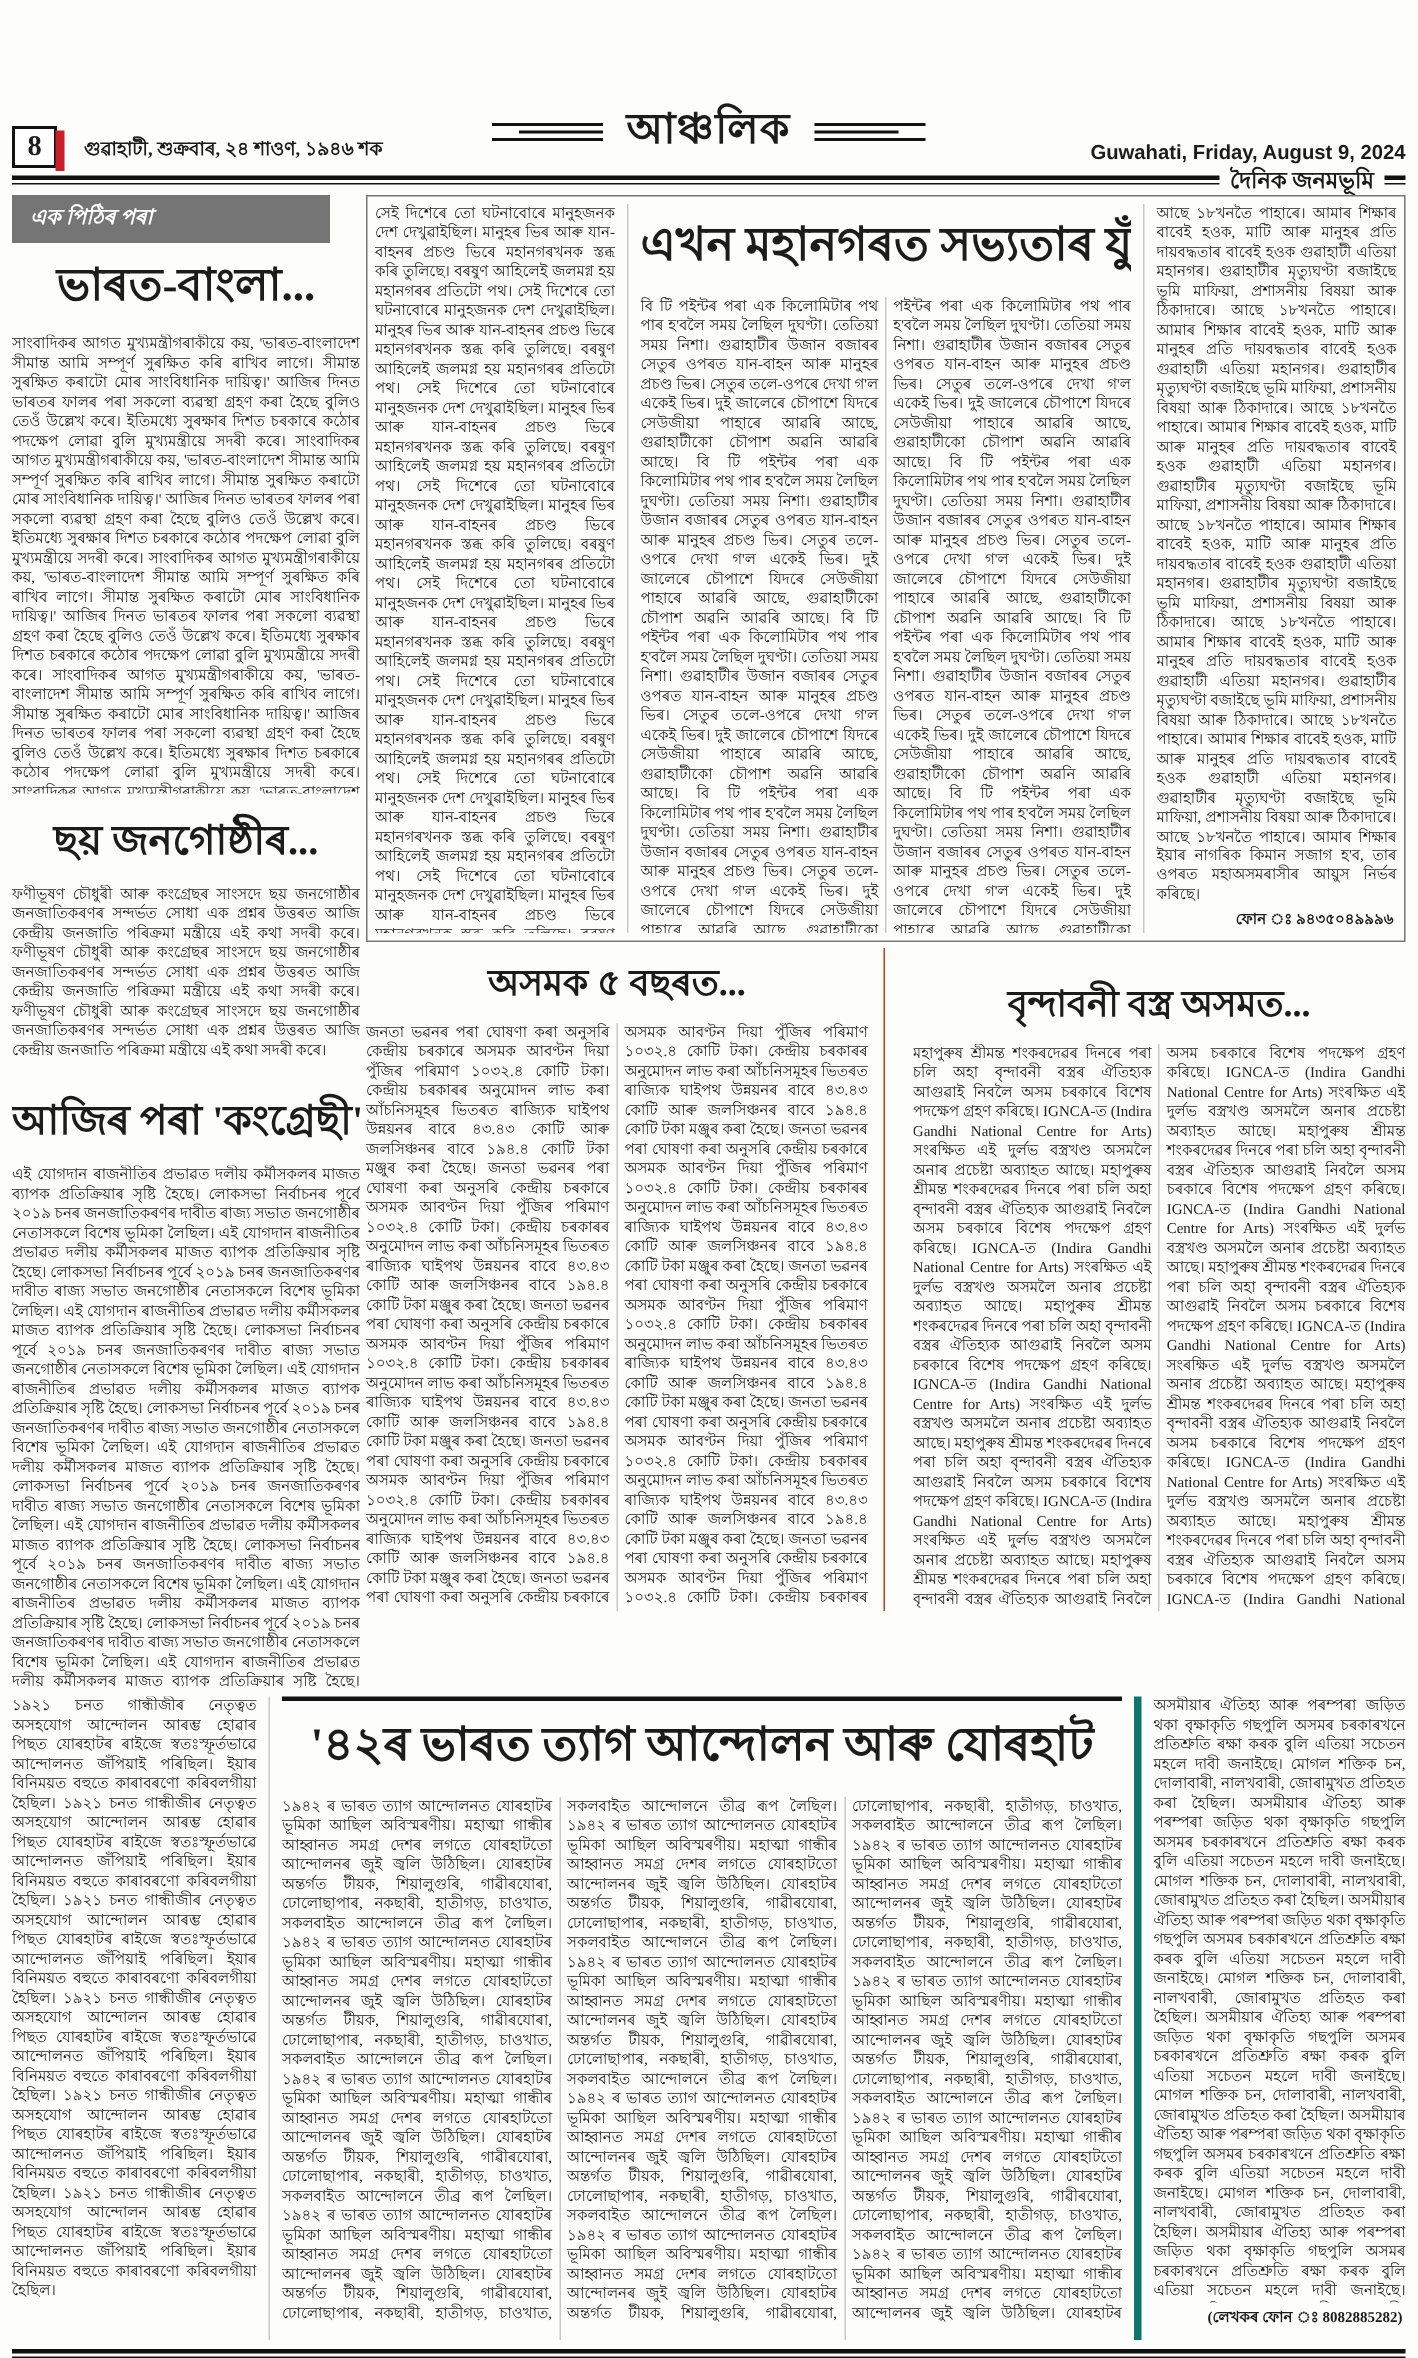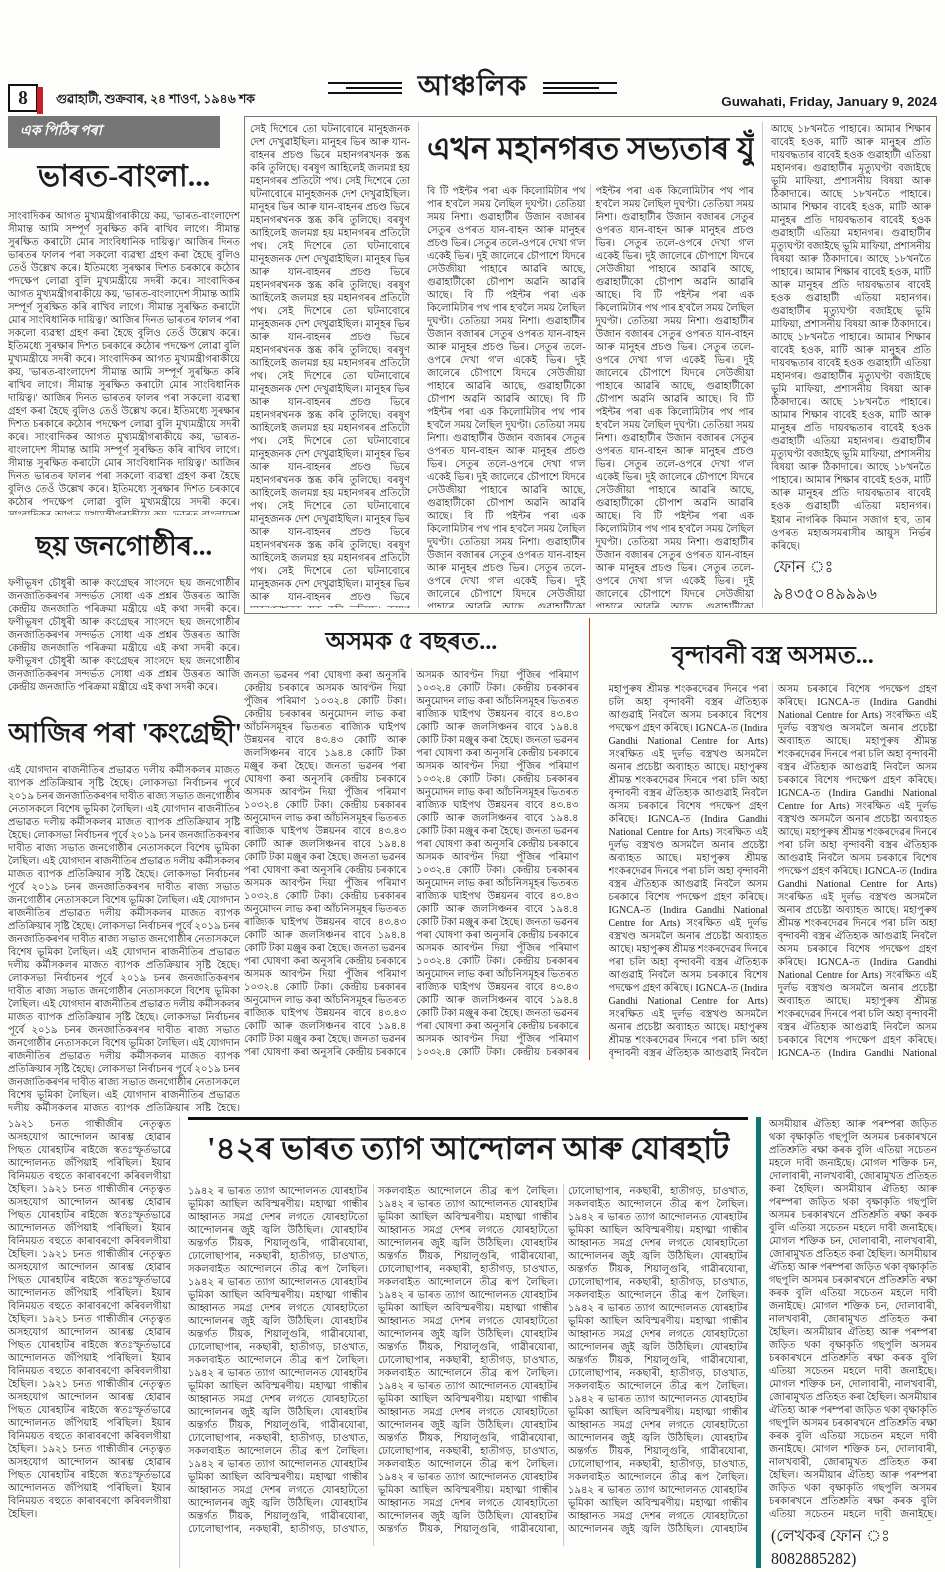--- a/index.html
+++ b/index.html
@@ -50,21 +50,21 @@
 
   .right-region { flex:1; min-width:0; }
   .mn-box { display:flex; border:1px solid #777; height:498px; padding:5px; gap:8px; background:#fdfdfc; }
   .mn-c { width:160px; flex:none; display:flex; flex-direction:column; }
   .mn-c .body { flex:1; }
   .mn-mid { flex:1; min-width:0; display:flex; flex-direction:column;
     border-left:1px solid #c8c8c8; border-right:1px solid #c8c8c8; padding:0 8px; }
   .mn-headline { font-size:31px; margin:2px 0 8px; }
   .mn-mid .body { flex:1; }
   .closing { font-size:10px; line-height:13px; text-align:justify; }
-  .phone { font-size:16px; font-weight:normal; text-align:left; padding:2px 2px 0; }
+  .phone { font-size:10px; font-weight:bold; text-align:right; padding:2px 2px 0; }
 
   .band2 { display:flex; gap:10px; margin-top:4px; }
   .axomok { width:49%; }
   .brindabani { width:51%; border-left:1px solid #c2410c; padding-left:19px; }
   .axomok h2, .brindabani h2 { font-size:24px; margin:4px 0 6px; }
   .brindabani h2 { margin-top:18px; }
   .axomok .body { height:392px; }
   .brindabani .body { height:378px; }
 
   
@@ -101,23 +101,28 @@
             <i></i>
             <i></i>
           </span>
         <span class="masthead-text">আঞ্চলিক</span>
         <span class="speed right">
             <i></i>
             <i></i>
             <i></i>
           </span>
       </div>
-      <div class="hdr-right">Guwahati, Friday, January 9, 2024</div>
+      <div class="hdr-right">Guwahati, Friday, August 9, 2024</div>
     </div>
 
+    <div class="rule-row">
+      <div class="dbl"></div>
+      <span class="paper-name">দৈনিক জনমভূমি</span>
+      <span class="eq"></span>
+    </div>
 
     <main class="band-main">
 
       <aside class="col1">
         <section class="a1">
           <div class="kicker">এক পিঠিৰ পৰা</div>
           <h1>ভাৰত-বাংলা...</h1>
           <div class="body">সাংবাদিকৰ আগত মুখ্যমন্ত্ৰীগৰাকীয়ে কয়, 'ভাৰত-বাংলাদেশ সীমান্ত আমি সম্পূৰ্ণ সুৰক্ষিত কৰি ৰাখিব লাগে। সীমান্ত সুৰক্ষিত কৰাটো মোৰ সাংবিধানিক দায়িত্ব।' আজিৰ দিনত ভাৰতৰ ফালৰ পৰা সকলো ব্যৱস্থা গ্ৰহণ কৰা হৈছে বুলিও তেওঁ উল্লেখ কৰে। ইতিমধ্যে সুৰক্ষাৰ দিশত চৰকাৰে কঠোৰ পদক্ষেপ লোৱা বুলি মুখ্যমন্ত্ৰীয়ে সদৰী কৰে। সাংবাদিকৰ আগত মুখ্যমন্ত্ৰীগৰাকীয়ে কয়, 'ভাৰত-বাংলাদেশ সীমান্ত আমি সম্পূৰ্ণ সুৰক্ষিত কৰি ৰাখিব লাগে। সীমান্ত সুৰক্ষিত কৰাটো মোৰ সাংবিধানিক দায়িত্ব।' আজিৰ দিনত ভাৰতৰ ফালৰ পৰা সকলো ব্যৱস্থা গ্ৰহণ কৰা হৈছে বুলিও তেওঁ উল্লেখ কৰে। ইতিমধ্যে সুৰক্ষাৰ দিশত চৰকাৰে কঠোৰ পদক্ষেপ লোৱা বুলি মুখ্যমন্ত্ৰীয়ে সদৰী কৰে। সাংবাদিকৰ আগত মুখ্যমন্ত্ৰীগৰাকীয়ে কয়, 'ভাৰত-বাংলাদেশ সীমান্ত আমি সম্পূৰ্ণ সুৰক্ষিত কৰি ৰাখিব লাগে। সীমান্ত সুৰক্ষিত কৰাটো মোৰ সাংবিধানিক দায়িত্ব।' আজিৰ দিনত ভাৰতৰ ফালৰ পৰা সকলো ব্যৱস্থা গ্ৰহণ কৰা হৈছে বুলিও তেওঁ উল্লেখ কৰে। ইতিমধ্যে সুৰক্ষাৰ দিশত চৰকাৰে কঠোৰ পদক্ষেপ লোৱা বুলি মুখ্যমন্ত্ৰীয়ে সদৰী কৰে। সাংবাদিকৰ আগত মুখ্যমন্ত্ৰীগৰাকীয়ে কয়, 'ভাৰত-বাংলাদেশ সীমান্ত আমি সম্পূৰ্ণ সুৰক্ষিত কৰি ৰাখিব লাগে। সীমান্ত সুৰক্ষিত কৰাটো মোৰ সাংবিধানিক দায়িত্ব।' আজিৰ দিনত ভাৰতৰ ফালৰ পৰা সকলো ব্যৱস্থা গ্ৰহণ কৰা হৈছে বুলিও তেওঁ উল্লেখ কৰে। ইতিমধ্যে সুৰক্ষাৰ দিশত চৰকাৰে কঠোৰ পদক্ষেপ লোৱা বুলি মুখ্যমন্ত্ৰীয়ে সদৰী কৰে। সাংবাদিকৰ আগত মুখ্যমন্ত্ৰীগৰাকীয়ে কয়, 'ভাৰত-বাংলাদেশ সীমান্ত আমি সম্পূৰ্ণ সুৰক্ষিত কৰি ৰাখিব লাগে। সীমান্ত সুৰক্ষিত কৰাটো মোৰ সাংবিধানিক দায়িত্ব।' আজিৰ দিনত ভাৰতৰ ফালৰ পৰা সকলো ব্যৱস্থা গ্ৰহণ কৰা হৈছে বুলিও তেওঁ উল্লেখ কৰে। ইতিমধ্যে সুৰক্ষাৰ দিশত চৰকাৰে কঠোৰ পদক্ষেপ লোৱা বুলি মুখ্যমন্ত্ৰীয়ে সদৰী কৰে। সাংবাদিকৰ আগত মুখ্যমন্ত্ৰীগৰাকীয়ে কয়, 'ভাৰত-বাংলাদেশ সীমান্ত আমি সম্পূৰ্ণ সুৰক্ষিত কৰি ৰাখিব লাগে। সীমান্ত সুৰক্ষিত কৰাটো মোৰ সাংবিধানিক দায়িত্ব।' আজিৰ দিনত ভাৰতৰ ফালৰ পৰা সকলো ব্যৱস্থা গ্ৰহণ কৰা হৈছে বুলিও তেওঁ উল্লেখ কৰে। ইতিমধ্যে সুৰক্ষাৰ দিশত চৰকাৰে কঠোৰ পদক্ষেপ লোৱা বুলি মুখ্যমন্ত্ৰীয়ে সদৰী কৰে।</div>
         </section>
         <section class="a2">

